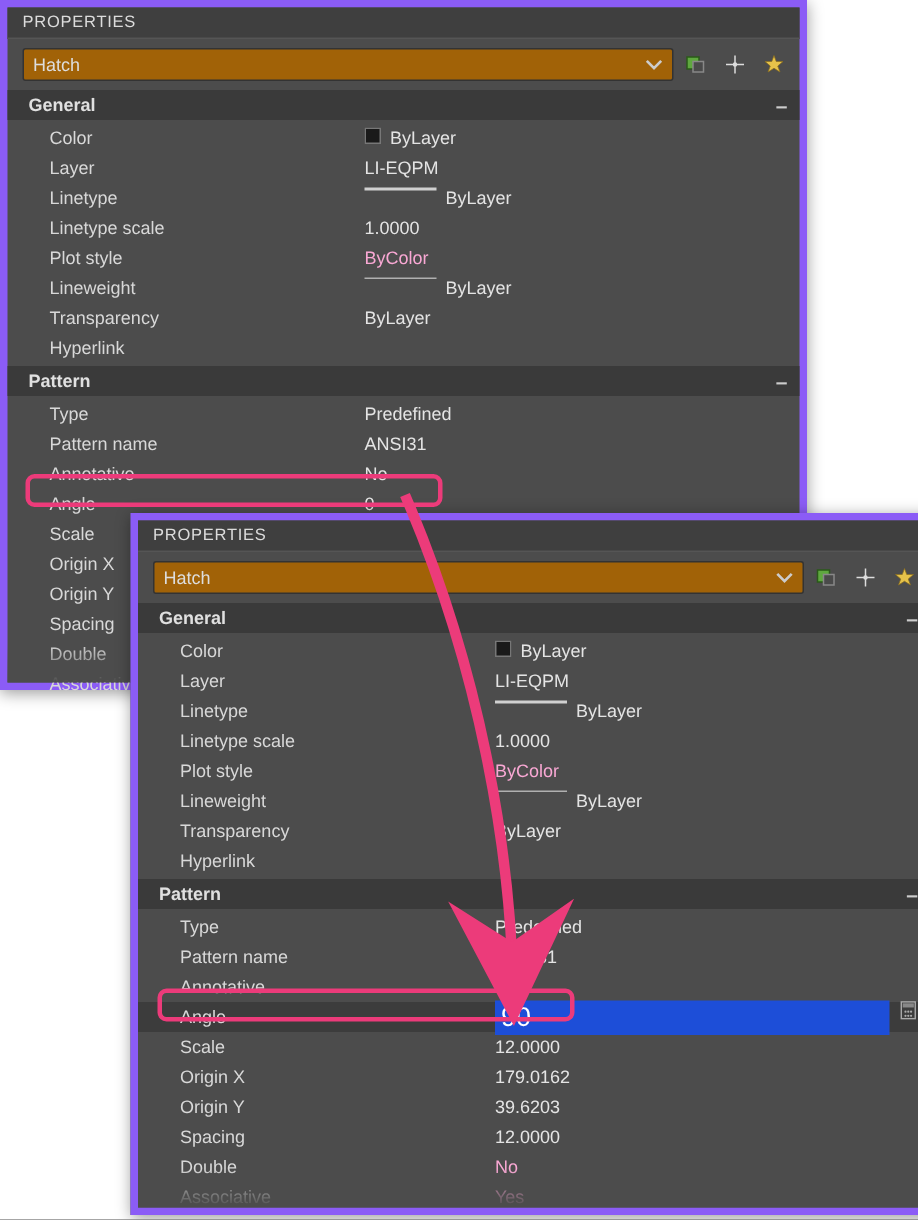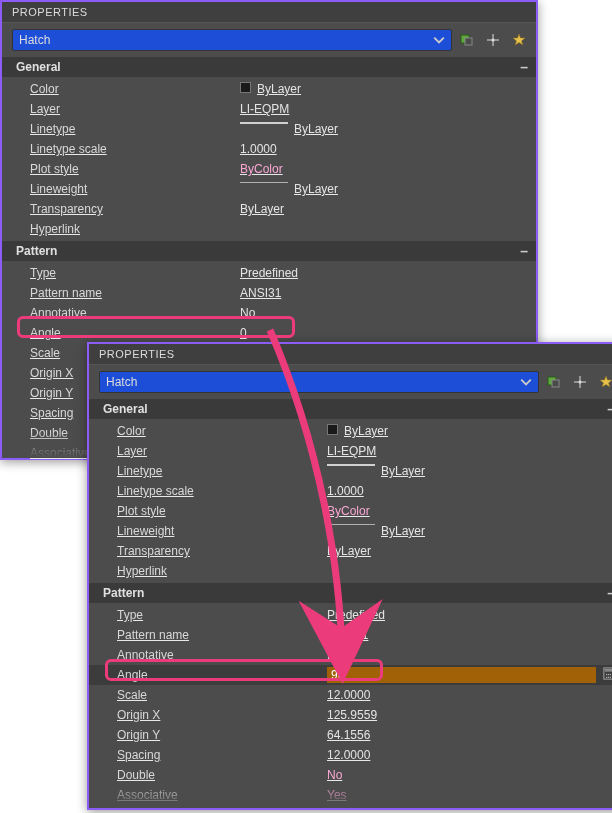--- a/index.html
+++ b/index.html
@@ -9,42 +9,42 @@
     background: #fff;
     font-family: "Segoe UI", Tahoma, sans-serif;
     font-size: 12px;
     color: #e8e8e8;
     position: relative;
     overflow: hidden;
   }
   .panel {
     position: absolute;
     background: #4c4c4c;
-    border: 2px solid #8b5cf6;
+    border: 5px solid #8b5cf6;
     box-shadow: 0 2px 10px rgba(0,0,0,0.4);
   }
   .panel.p1 { left: 0; top: 0; width: 538px; height: 460px; }
   .panel.p2 { left: 87px; top: 342px; width: 538px; height: 468px; }
   .panel-title {
     background: #3f3f3f;
     padding: 4px 10px;
     font-size: 11px;
     color: #dcdcdc;
     letter-spacing: 0.5px;
     border-bottom: 1px solid #555;
   }
   .selector-row {
     display: flex;
     align-items: center;
     padding: 6px 6px 6px 10px;
     gap: 4px;
   }
   .selector {
     flex: 1;
-    background: #1d4ed8;
+    background: #a16207;
     border: 1px solid #333;
     border-radius: 2px;
     height: 22px;
     display: flex;
     align-items: center;
     justify-content: space-between;
     padding: 0 6px;
     color: #ddd;
   }
   .selector .chev {
@@ -74,21 +74,20 @@
     line-height:1;
   }
   .prop-list {
     padding: 2px 0;
   }
   .prop-row {
     display:flex;
     align-items:center;
     height: 20px;
     padding: 0 8px 0 28px;
-    text-decoration: underline;
   }
   .prop-label {
     width: 210px;
     color: #d8d8d8;
     white-space:nowrap;
   }
   .prop-value {
     flex:1;
     display:flex;
     align-items:flex-start;
@@ -126,26 +125,26 @@
     position:absolute;
     z-index:60;
     pointer-events:none;
   }
   .arrow svg { overflow:visible; }
   
   .prop-row.active {
     background:#3c3c3c;
   }
   .prop-row.active .prop-value input {
-    background:#a16207;
+    background:#1d4ed8;
     border:none;
     color:#fff;
     width:100%;
     padding: 1px 4px;
-    font-size:12px;
+    font-size:18px;
     outline:none;
   }
   .calc-icon {
     width:14px; height:14px;
     display:inline-block;
   }
   .fade-bottom {
     position:absolute;
     left:0; right:0; bottom:0;
     height:26px;
@@ -444,27 +443,27 @@
       </div>
       <div class="prop-row">
         <div class="prop-label">Scale</div>
         <div class="prop-value">
           <span>12.0000</span>
         </div>
       </div>
       <div class="prop-row">
         <div class="prop-label">Origin X</div>
         <div class="prop-value">
-          <span>125.9559</span>
+          <span>179.0162</span>
         </div>
       </div>
       <div class="prop-row">
         <div class="prop-label">Origin Y</div>
         <div class="prop-value">
-          <span>64.1556</span>
+          <span>39.6203</span>
         </div>
       </div>
       <div class="prop-row">
         <div class="prop-label">Spacing</div>
         <div class="prop-value">
           <span>12.0000</span>
         </div>
       </div>
       <div class="prop-row">
         <div class="prop-label">Double</div>

